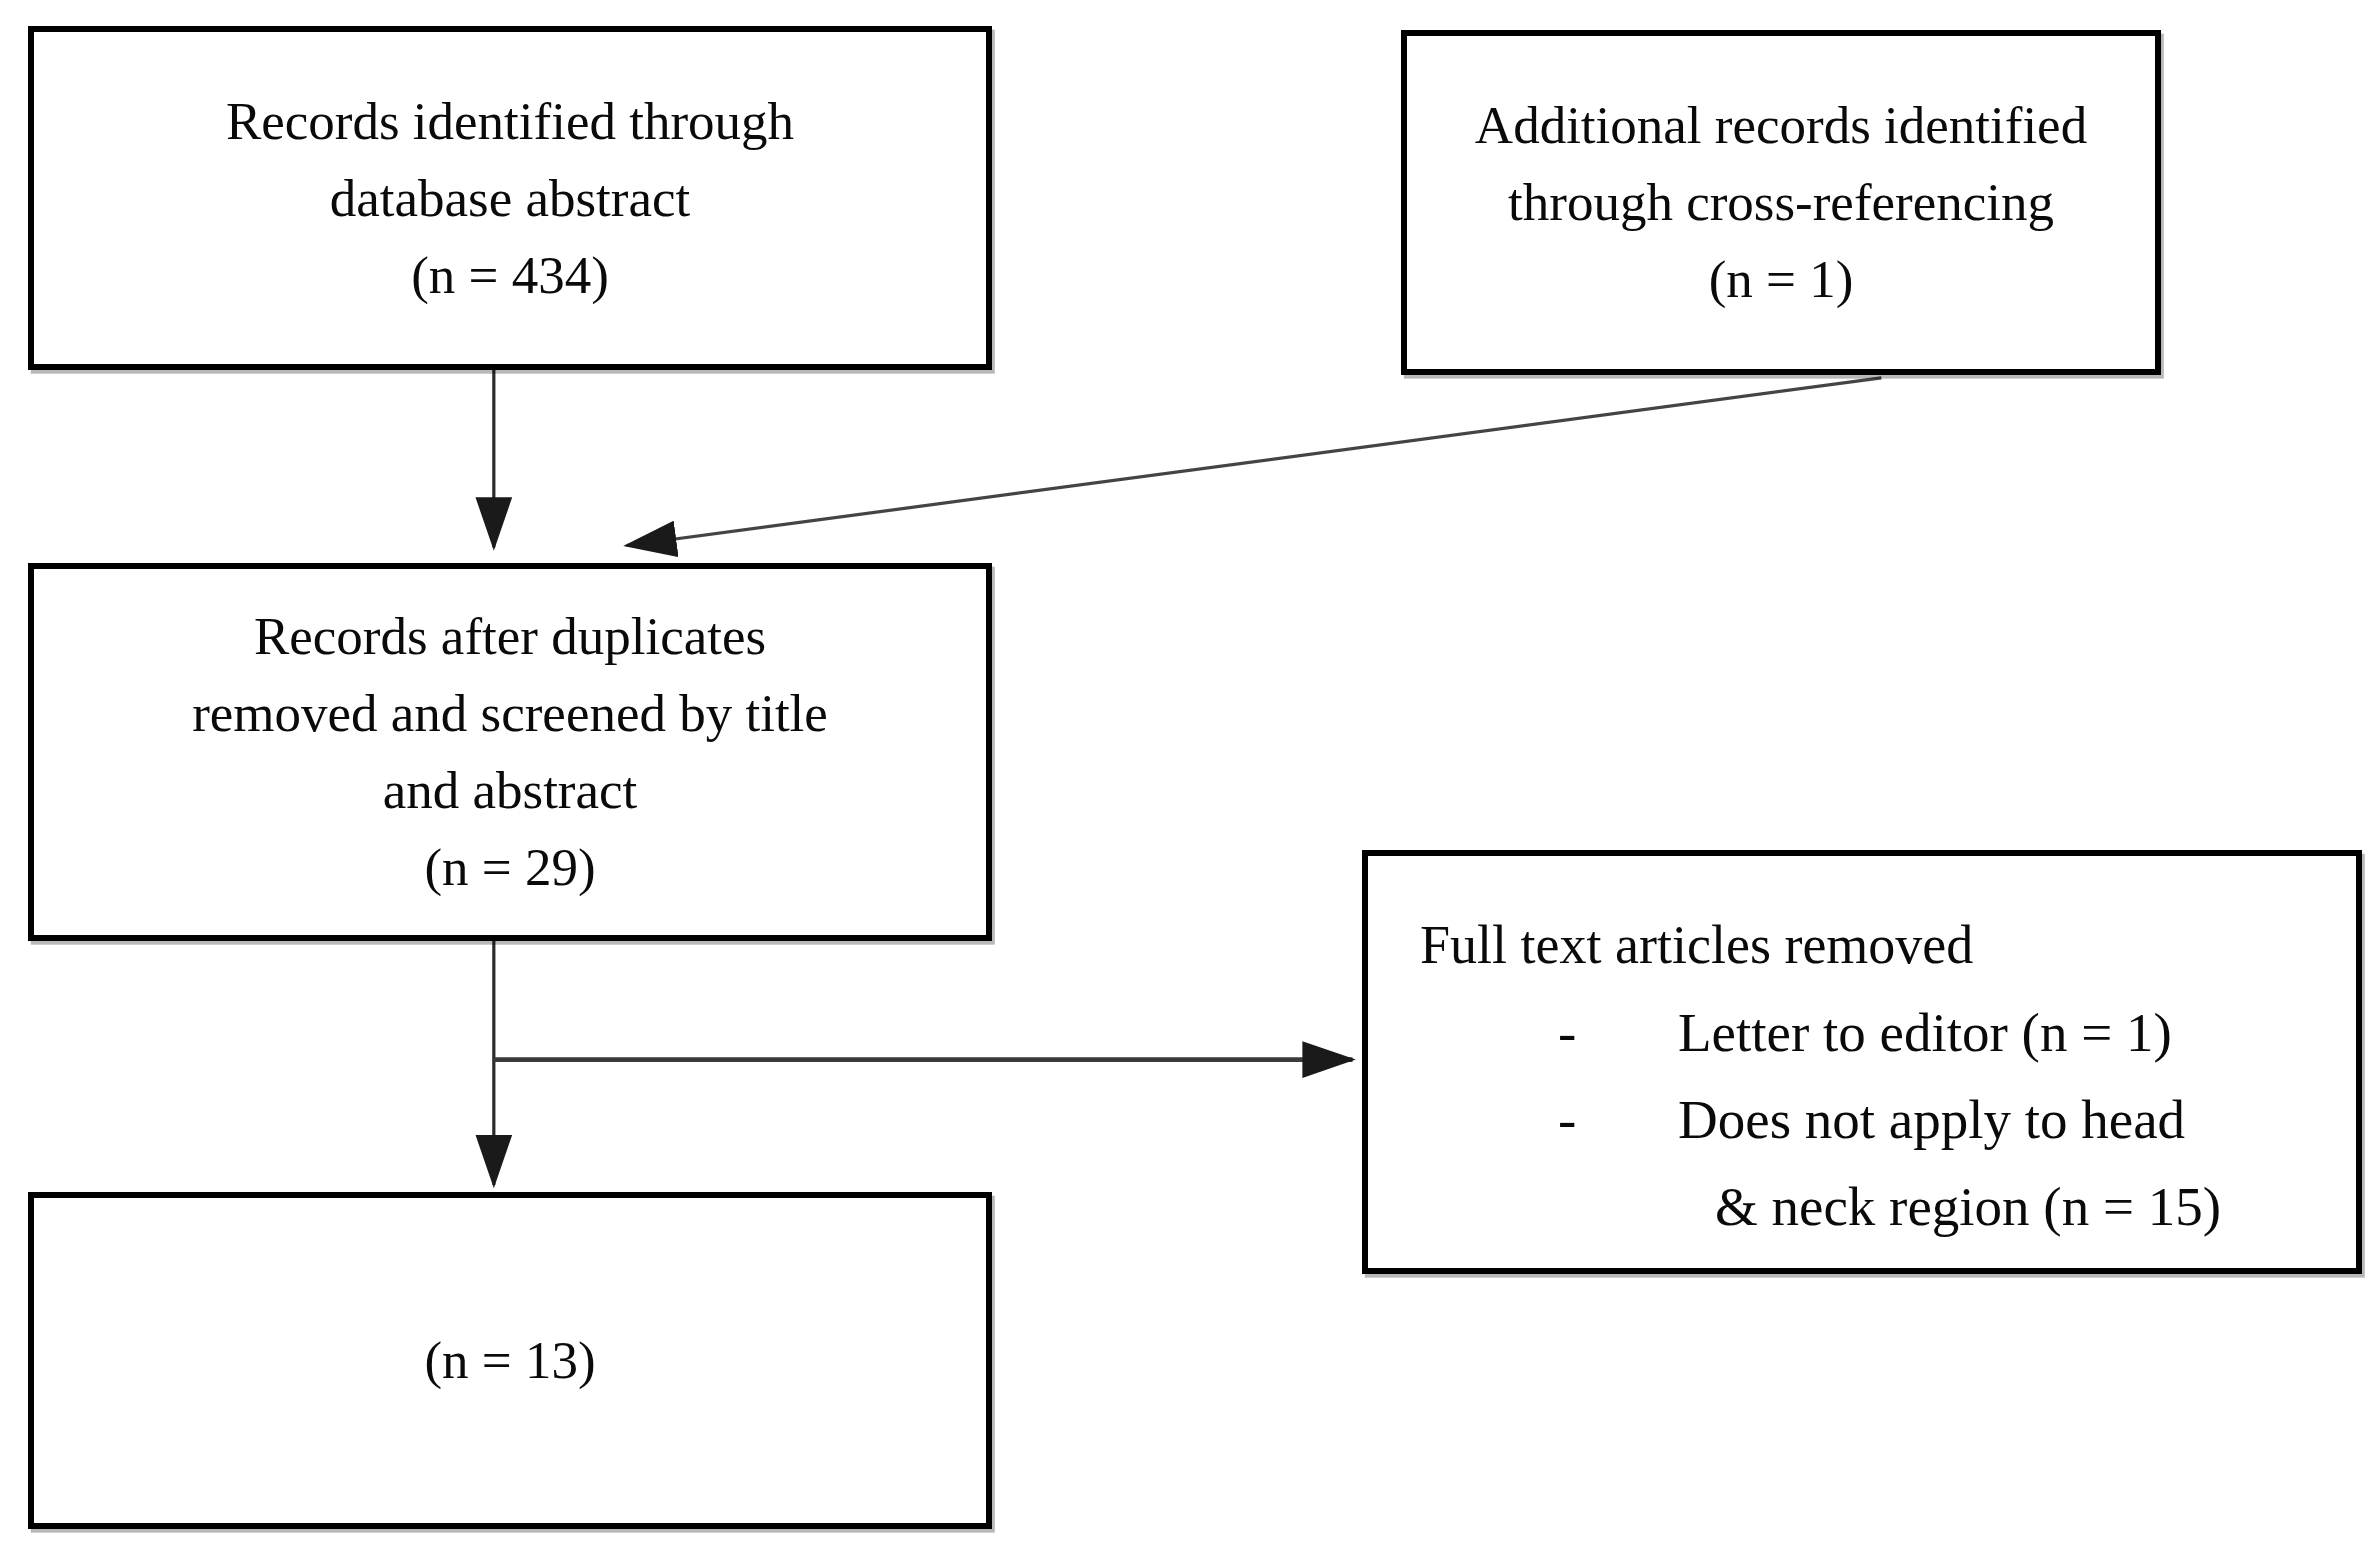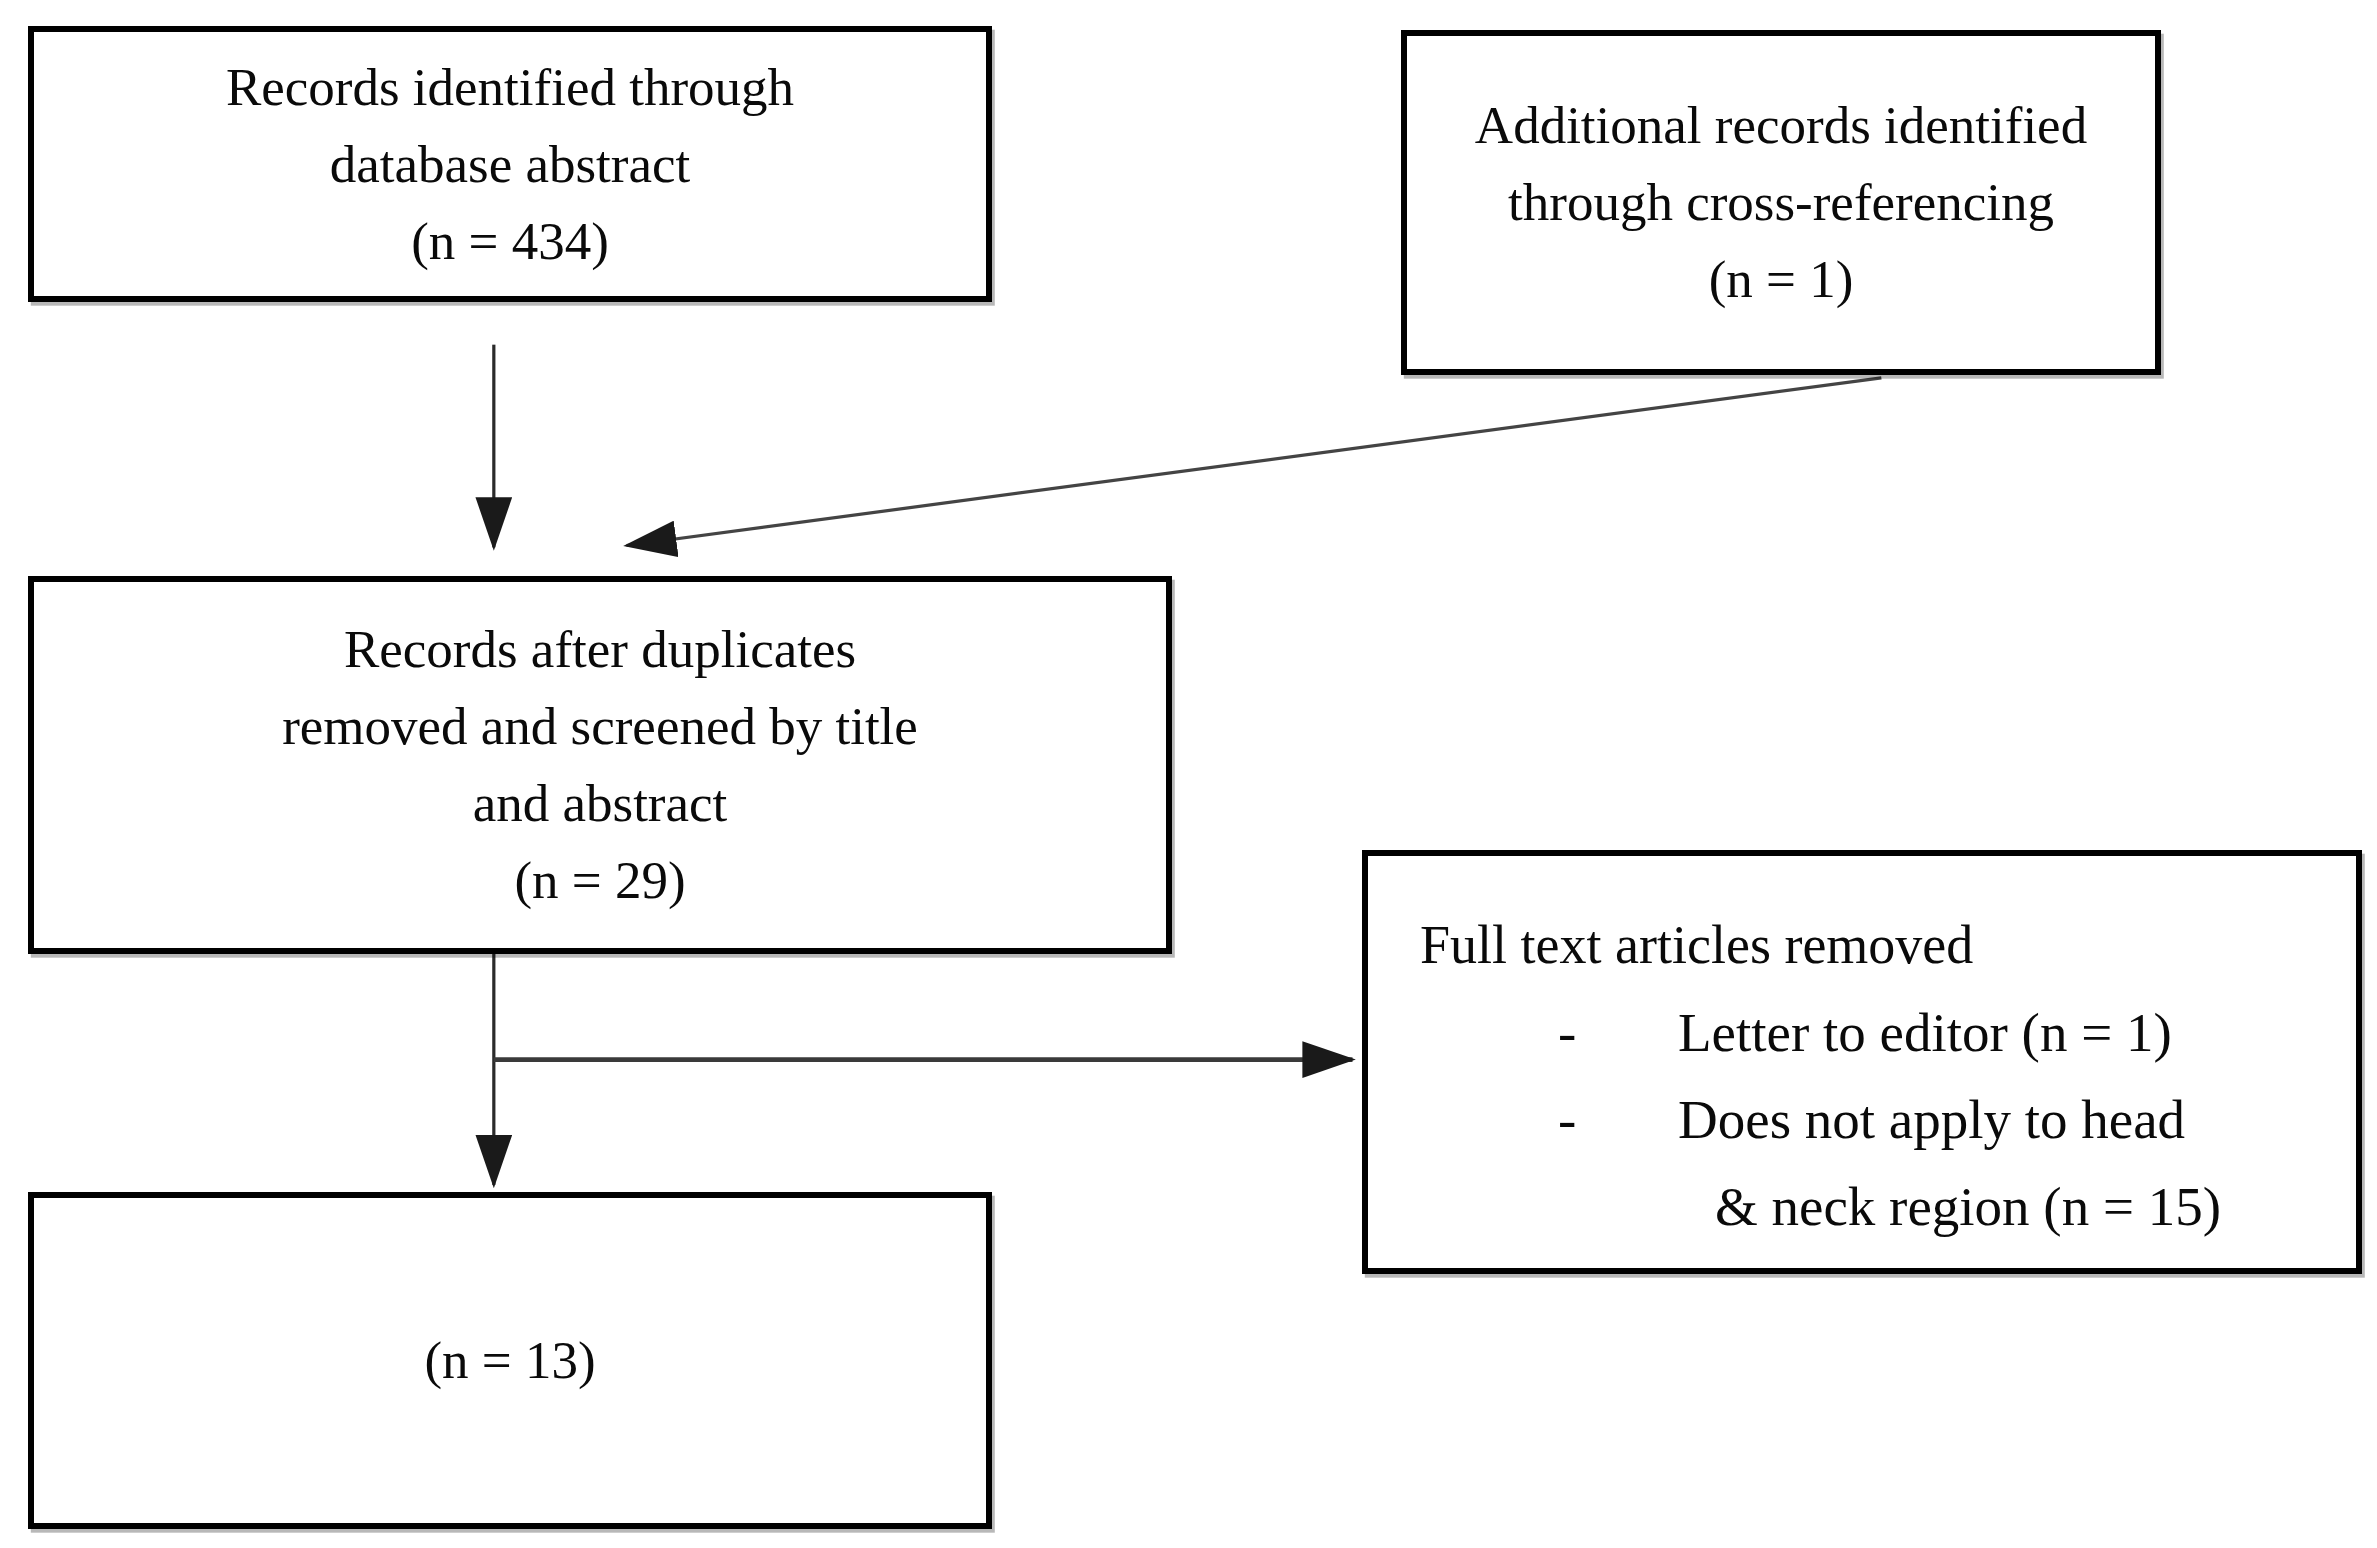--- a/index.html
+++ b/index.html
@@ -29,25 +29,25 @@
     justify-content: center;
     align-items: center;
     text-align: center;
   }
   .line {
     font-size: 53px;
     line-height: 77px;
     white-space: nowrap;
   }
   
-  .box-a { left: 28px;  top: 26px;   width: 964px; height: 276px; }
+  .box-a { left: 28px;  top: 26px;   width: 964px; height: 344px; }
   
   .box-b { left: 1401px; top: 29.5px;  width: 760px; height: 345px; text-align: right; }
   
-  .box-c { left: 28px;  top: 576px;  width: 1144px; height: 378px; }
+  .box-c { left: 28px;  top: 563px;  width: 964px; height: 378px; }
   
   .box-d { left: 1362px; top: 850px; width: 1000px; height: 424px; padding: 46px 18.4px 0 52px; }
   
   .box-e { left: 28px;  top: 1192px; width: 964px; height: 337px; }
 
   .ft-title {
     font-size: 54px;
     line-height: 87px;
     white-space: nowrap;
   }

